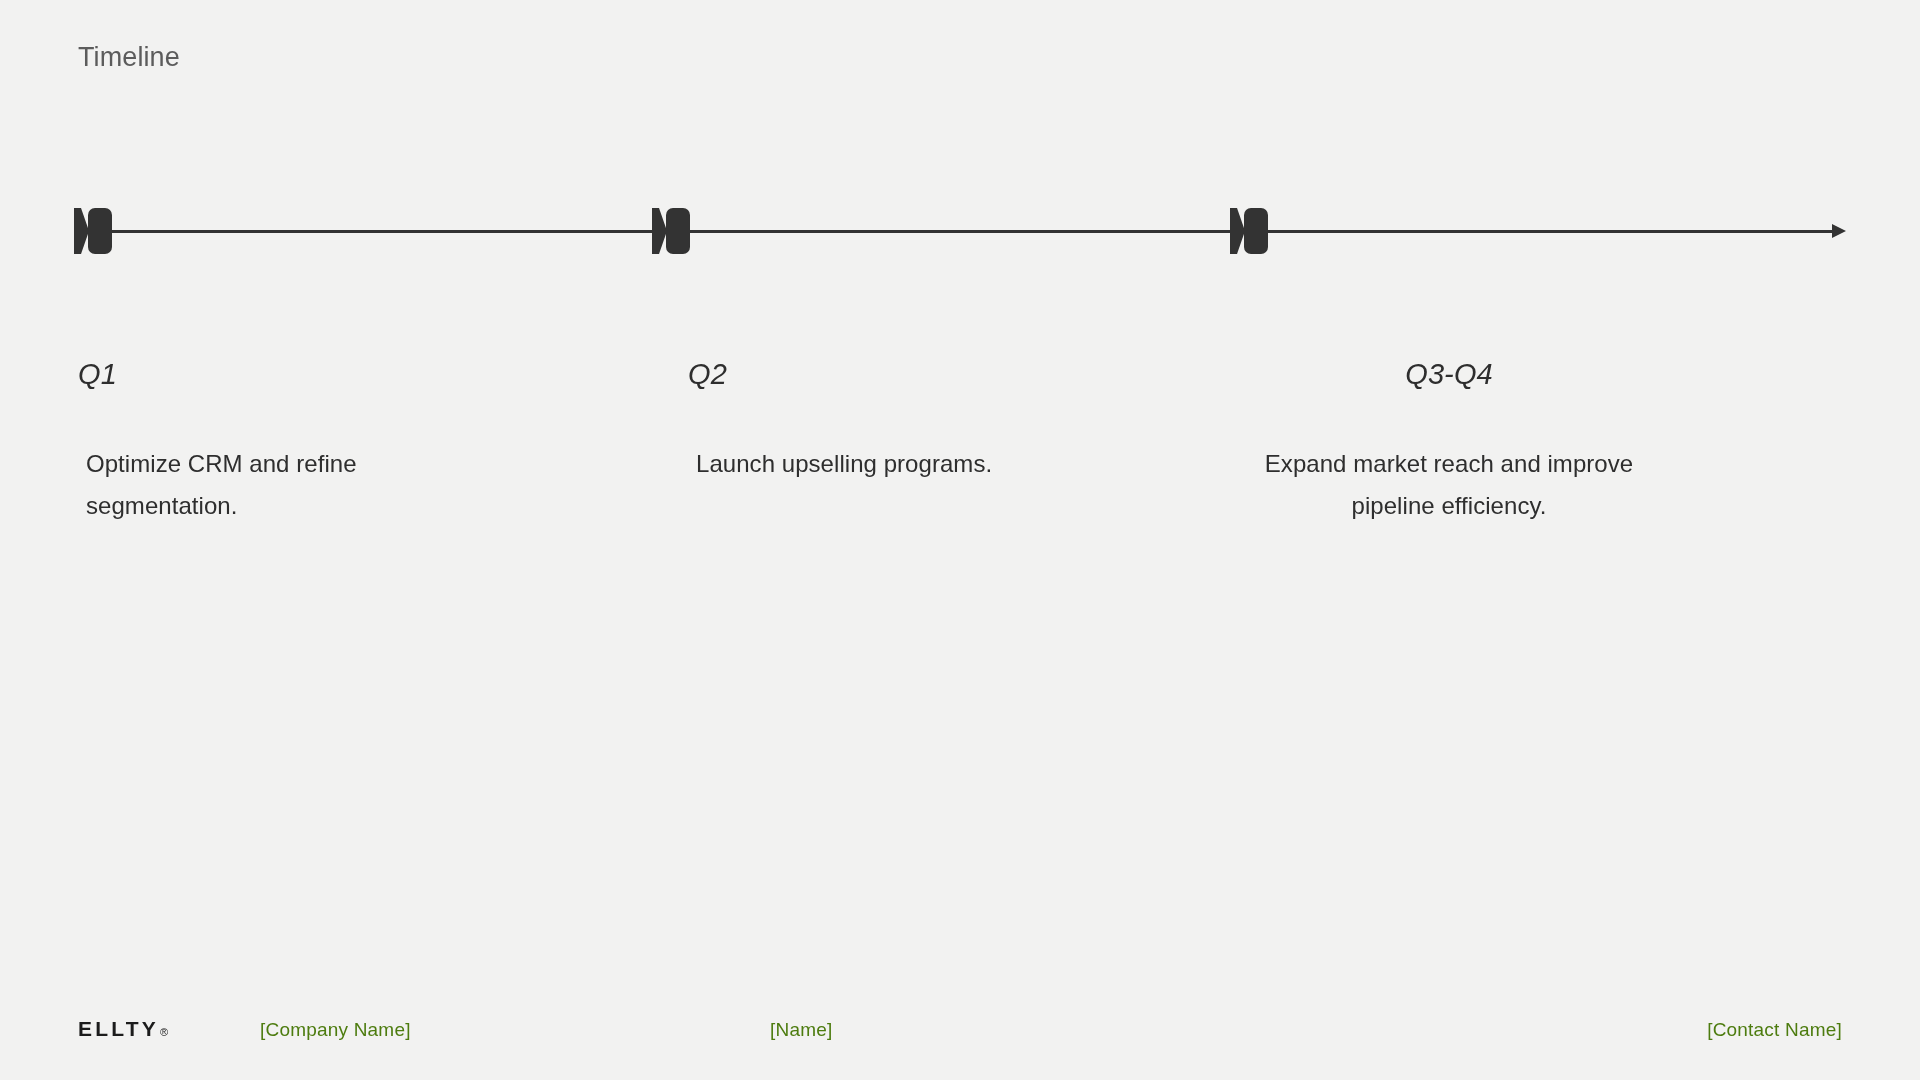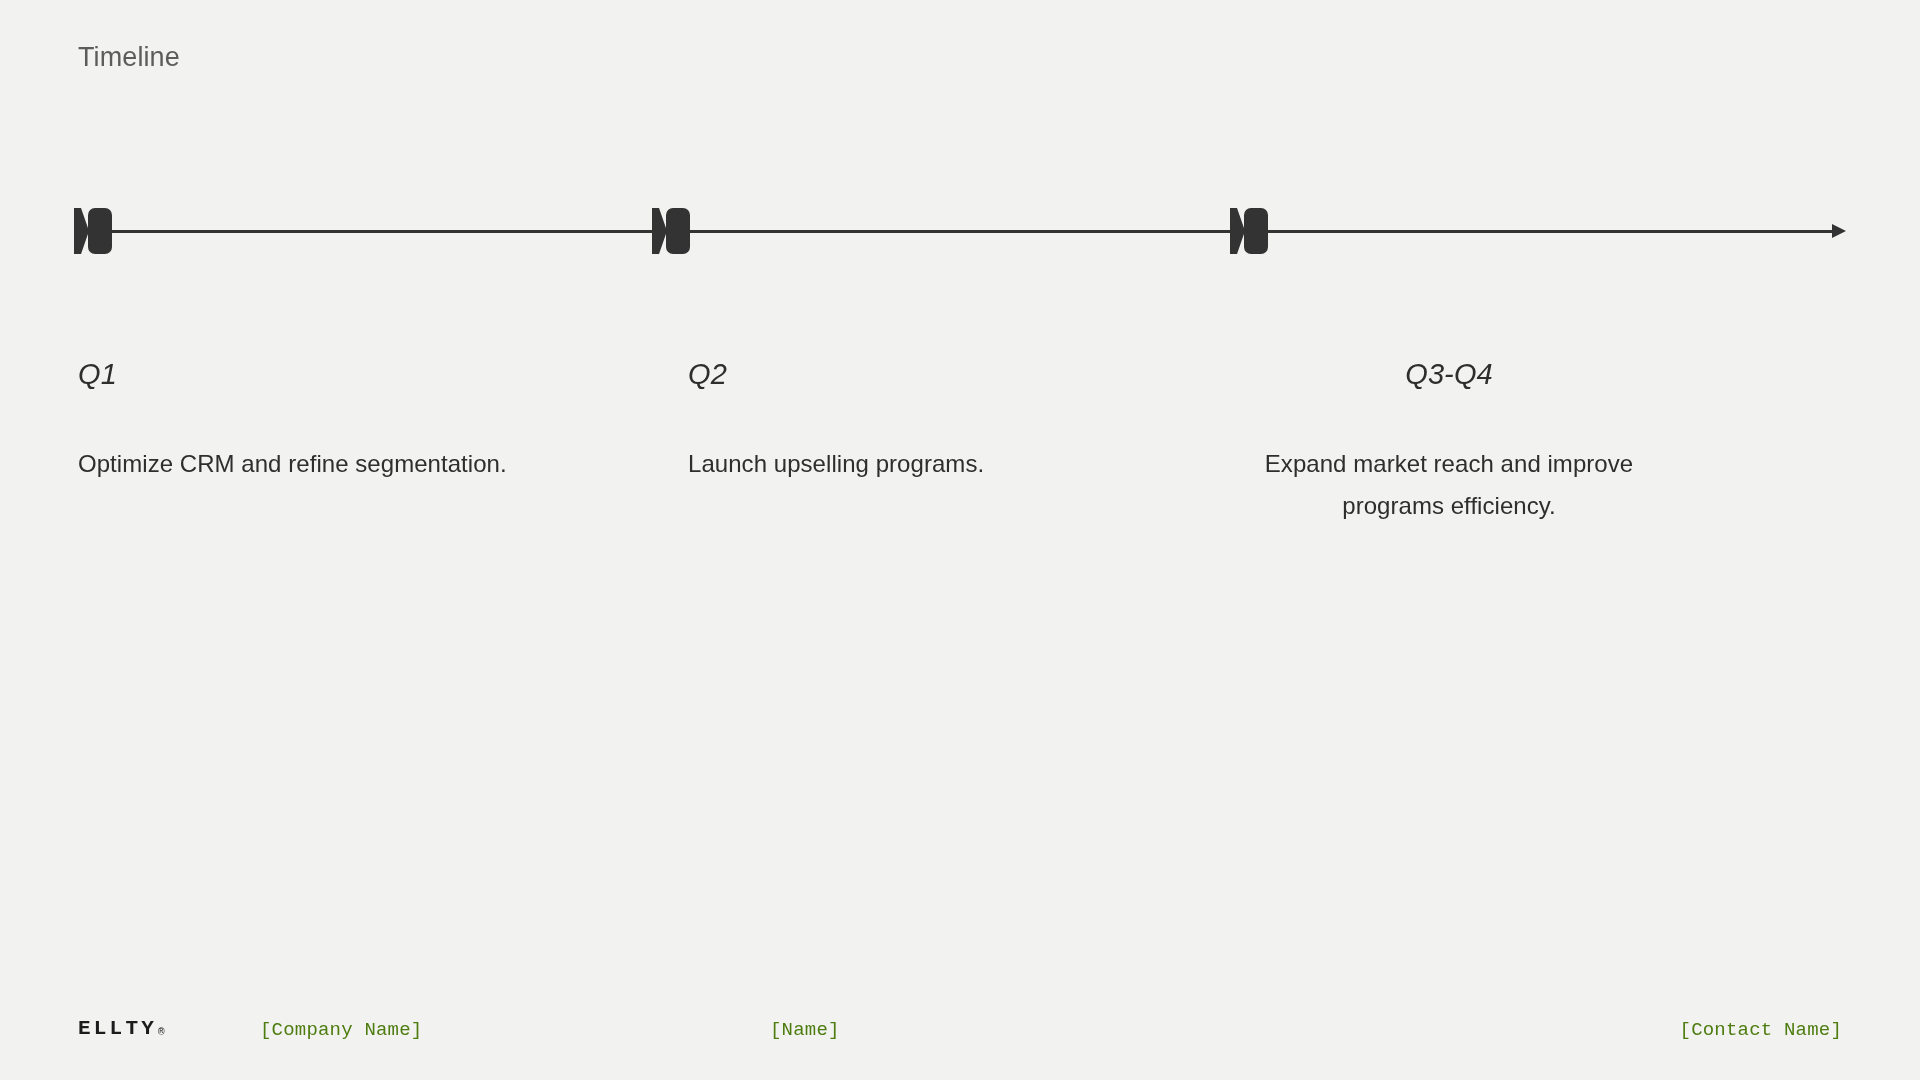--- a/index.html
+++ b/index.html
@@ -71,37 +71,36 @@
   }
   .col-heading {
     font-size: 29px;
     font-weight: 400;
     color: #2e2e2e;
     letter-spacing: 0.1px;
     margin: 0;
     font-style: italic;
   }
   .col-body {
-    margin: 0;
+    margin: 8px;
     margin-top: 52px;
     font-size: 24px;
     line-height: 42px;
     font-weight: 400;
     color: #2e2e2e;
     letter-spacing: 0.05px;
   }
 
   
   .footer {
     position: absolute;
     left: 0;
     top: 1012px;
     width: 1920px;
     height: 48px;
-    font-family: Liberation Mono, monospace;
   }
   .logo {
     position: absolute;
     left: 78px;
     top: 6px;
     display: flex;
     align-items: flex-end;
   }
   .logo-word {
     font-size: 21px;
@@ -164,21 +163,21 @@
   <div class="col-body">Optimize CRM and refine segmentation.</div>
 </div>
 
 <div class="col" style="left:688px;">
   <div class="col-heading">Q2</div>
   <div class="col-body">Launch upselling programs.</div>
 </div>
 
 <div class="col" style="left:1234px;text-align:center;">
   <div class="col-heading">Q3-Q4</div>
-  <div class="col-body">Expand market reach and improve programs efficiency.</div>
+  <div class="col-body">Expand market reach and improve pipeline efficiency.</div>
 </div>
 
 <div class="footer">
   <div class="logo">
     <span class="logo-word">ELLTY</span>
     <span class="logo-reg">®</span>
   </div>
   <div class="footer-field footer-company">[Company Name]</div>
   <div class="footer-field footer-date">[Name]</div>
   <div class="footer-field footer-contact">[Contact Name]</div>

